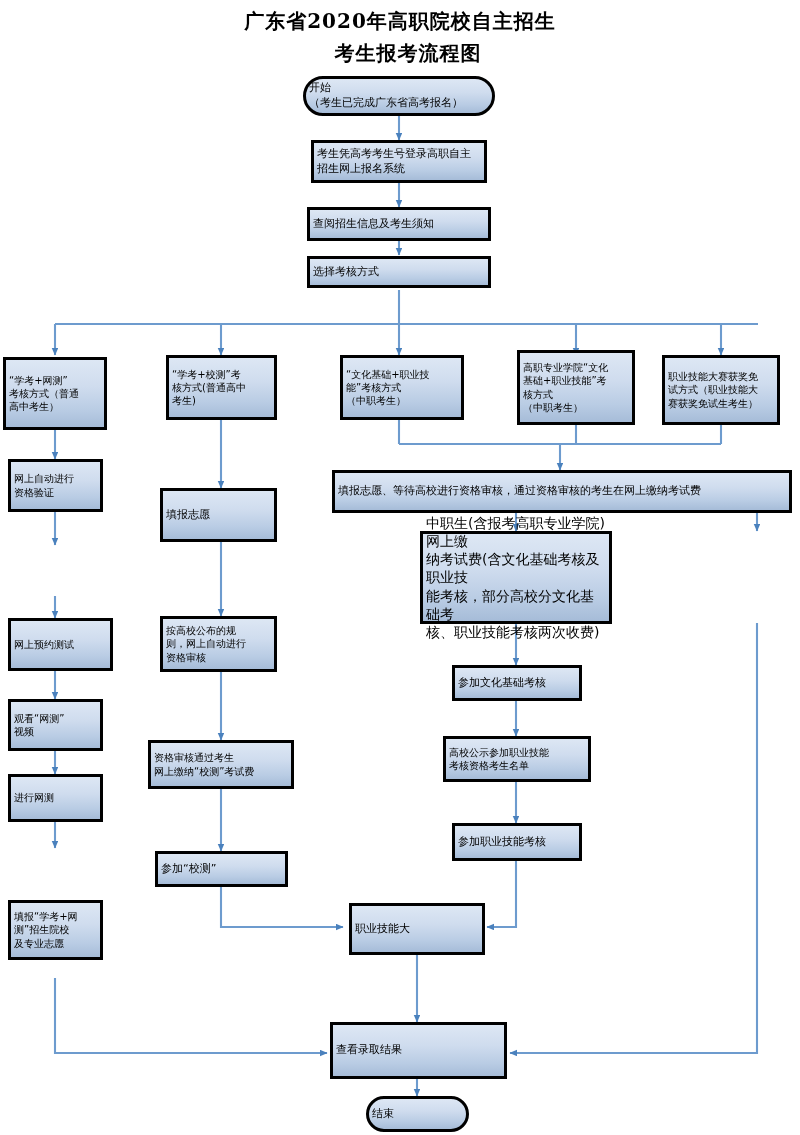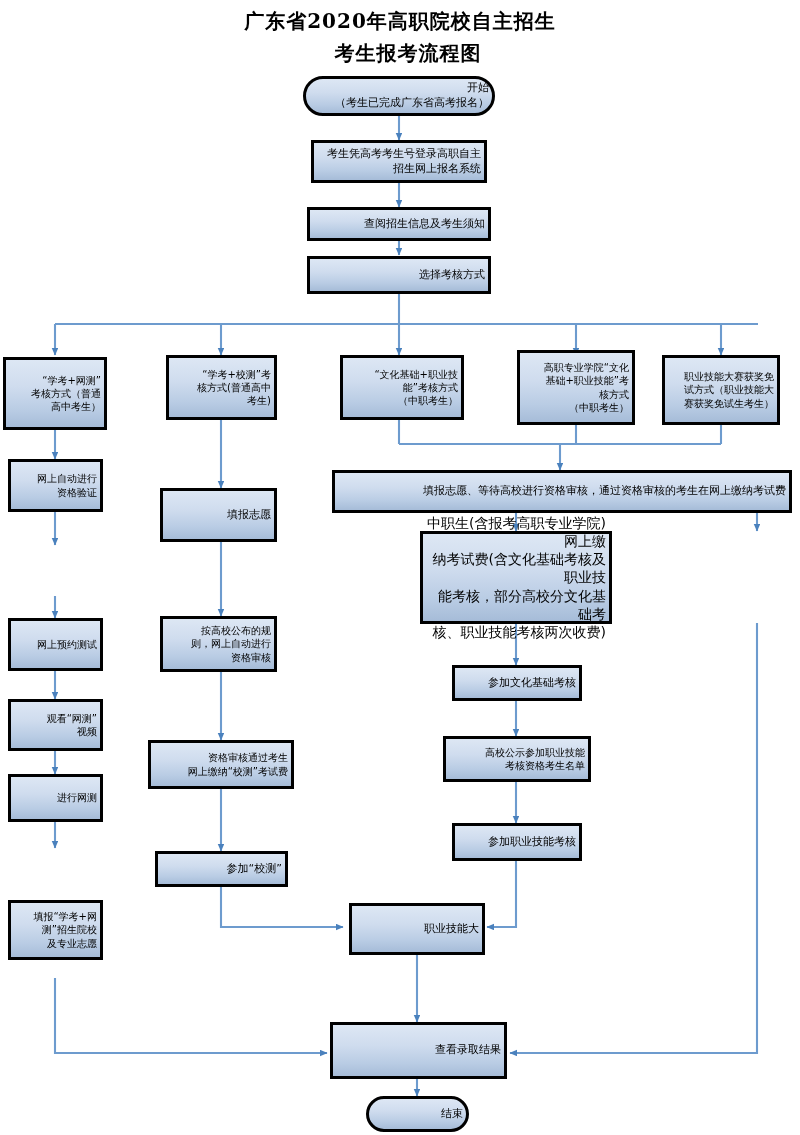--- a/index.html
+++ b/index.html
@@ -27,21 +27,21 @@
   .title.l2{top:40px;padding-left:8px;}
 
   .node{
     position:absolute;
     box-sizing:border-box;
     border:3px solid #000000;
     background:linear-gradient(to bottom,#dde7f4 0%,#cfdcee 40%,#b9cce4 75%,#a6bcd8 100%);
     display:flex;
     align-items:center;
     justify-content:center;
-    text-align:right;
+    text-align:left;
     color:#000000;
     font-size:11px;
     line-height:1.32;
     padding:2px 3px;
     letter-spacing:0px;
   }
   .node.terminator{
     border-radius:999px;
   }
   .node .txt{display:block;width:100%;white-space:pre-line;}
@@ -154,21 +154,21 @@
 
   <div class="node" style="left:311px;top:140px;width:176px;height:43px;">
     <span class="txt f11">考生凭高考考生号登录高职自主
 招生网上报名系统</span>
   </div>
 
   <div class="node" style="left:307px;top:207px;width:184px;height:34px;">
     <span class="txt f11">查阅招生信息及考生须知</span>
   </div>
 
-  <div class="node" style="left:307px;top:256px;width:184px;height:38px;">
+  <div class="node" style="left:307px;top:256px;width:184px;height:32px;">
     <span class="txt f11">选择考核方式</span>
   </div>
 
   <div class="node" style="left:3px;top:357px;width:104px;height:73px;">
     <span class="txt f10">“学考+网测”
 考核方式（普通
 高中考生）</span>
   </div>
 
   <div class="node" style="left:166px;top:355px;width:111px;height:65px;">
@@ -193,21 +193,21 @@
   <div class="node" style="left:662px;top:355px;width:118px;height:70px;">
     <span class="txt f10">职业技能大赛获奖免
 试方式（职业技能大
 赛获奖免试生考生）</span>
   </div>
 
   <div class="node" style="left:8px;top:459px;width:95px;height:53px;">
     <span class="txt f10">网上自动进行
 资格验证</span>
   </div>
-  <div class="node" style="left:8px;top:618px;width:95px;height:53px;">
+  <div class="node" style="left:8px;top:618px;width:105px;height:53px;">
     <span class="txt f10">网上预约测试</span>
   </div>
   <div class="node" style="left:8px;top:699px;width:95px;height:52px;">
     <span class="txt f10">观看“网测”
 视频</span>
   </div>
   <div class="node" style="left:8px;top:774px;width:95px;height:48px;">
     <span class="txt f10">进行网测</span>
   </div>
   <div class="node" style="left:8px;top:900px;width:95px;height:60px;">

